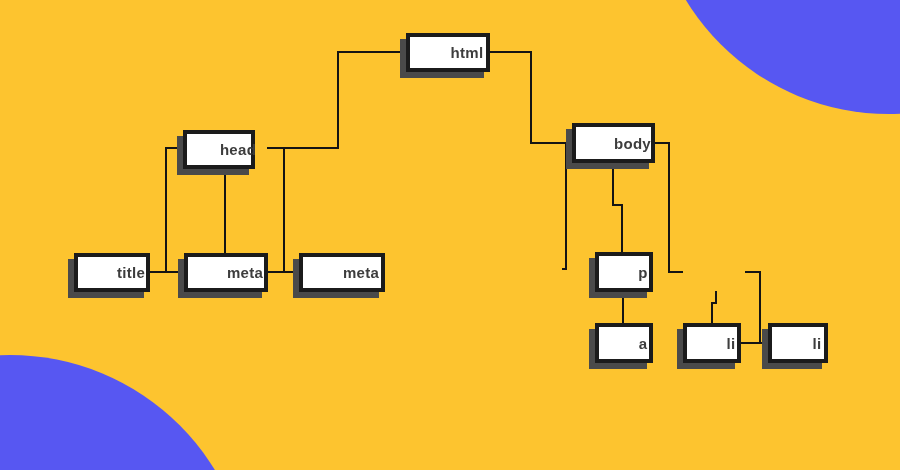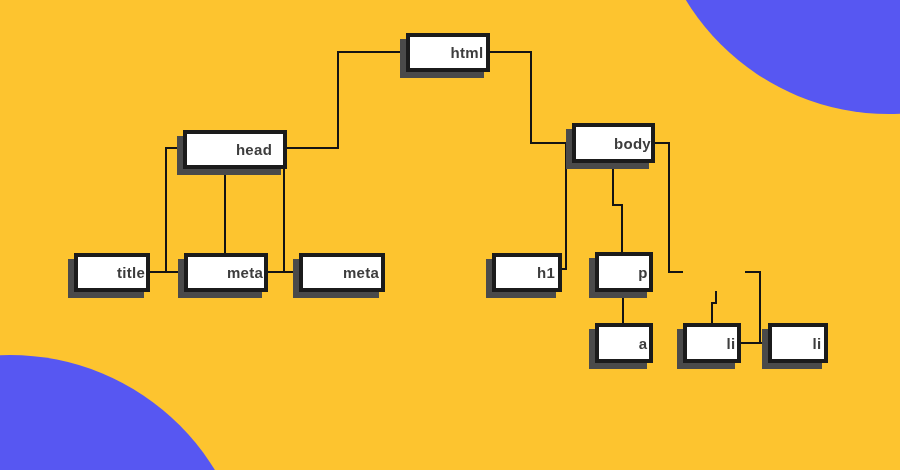--- a/index.html
+++ b/index.html
@@ -82,43 +82,40 @@
     <path d="M655 143 H669 V272 H683"></path>
     <path d="M623 292 V323"></path>
     <path d="M716 291 V303 H712 V323"></path>
     <path d="M745 272 H760 V343 M741 343 H768"></path>
   </svg>
 
   <div class="node" style="left:406px;top:33px;width:84px;height:39px">
     <span class="node-label">html</span>
   </div>
 
-  <div class="node" style="left:183px;top:130px;width:104px;height:39px">
+  <div class="node" style="left:183px;top:130px;width:72px;height:39px">
     <span class="node-label">head</span>
   </div>
 
   <div class="node" style="left:74px;top:253px;width:76px;height:39px">
     <span class="node-label">title</span>
   </div>
 
   <div class="node" style="left:572px;top:123px;width:83px;height:40px">
     <span class="node-label">body</span>
   </div>
 
   <div class="node" style="left:184px;top:253px;width:84px;height:39px">
     <span class="node-label">meta</span>
   </div>
 
   <div class="node" style="left:299px;top:253px;width:86px;height:39px">
     <span class="node-label">meta</span>
   </div>
 
-  <div class="node" style="left:492px;top:253px;width:70px;height:39px">
-    <span class="node-label">h1</span>
-  </div>
 
   <div class="node" style="left:595px;top:252px;width:58px;height:40px">
     <span class="node-label">p</span>
   </div>
 
 
   <div class="node" style="left:595px;top:323px;width:58px;height:40px">
     <span class="node-label">a</span>
   </div>
 

